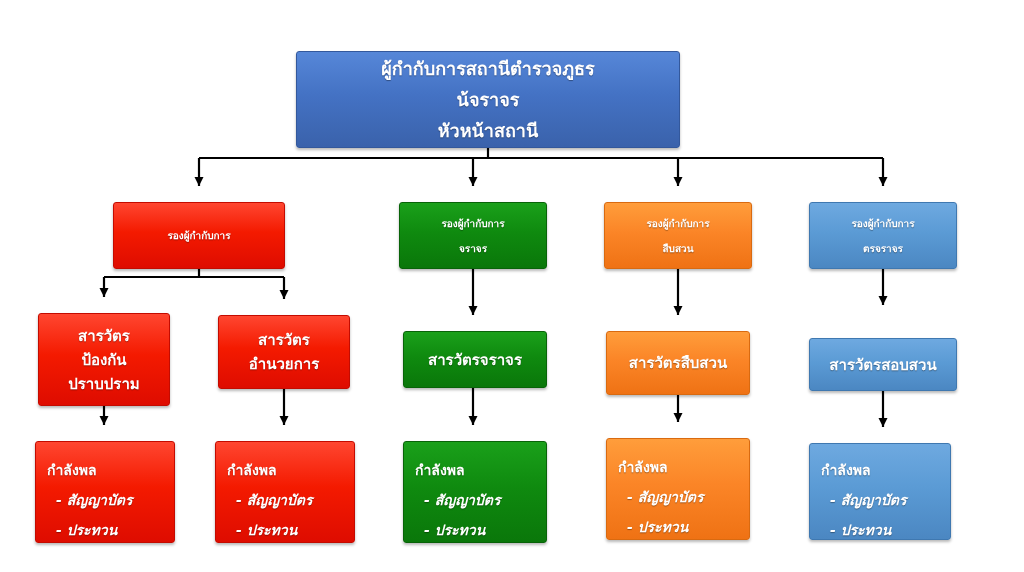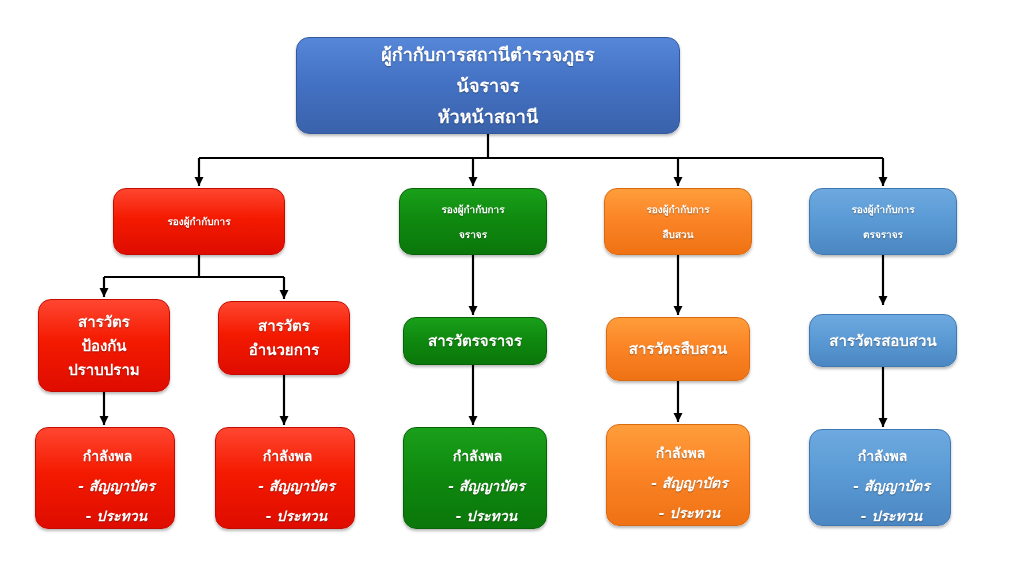--- a/index.html
+++ b/index.html
@@ -11,44 +11,45 @@
     overflow:hidden;
   }
   svg.connectors{
     position:absolute;left:0;top:0;width:1024px;height:572px;
     pointer-events:none;
   }
   svg.connectors path{stroke:#000;stroke-width:2.2;fill:none;}
   svg.connectors .head{fill:#000;stroke:none;}
   .box{
     position:absolute;
-    border-radius:13px;
+    border-radius:3px;
     color:#ffffff;
     font-weight:bold;
     display:flex;
     flex-direction:column;
     justify-content:center;
     text-align:center;
     box-shadow:0 2px 3px rgba(0,0,0,0.28);
     text-shadow:0 1px 1px rgba(0,0,0,0.35);
     box-sizing:border-box;
+    margin-top:14px;
   }
   .box .line{width:100%;}
   .root-blue{background:linear-gradient(180deg,#5687d8 0%,#4472c4 45%,#3a62ab 100%);border:1px solid #33589c;}
   .red{background:linear-gradient(180deg,#ff4630 0%,#f41a00 45%,#de0c00 100%);border:1px solid #c40b00;}
   .green{background:linear-gradient(180deg,#1aa01a 0%,#0f8a0f 45%,#0a770a 100%);border:1px solid #086308;}
   .orange{background:linear-gradient(180deg,#ff9d3b 0%,#fb8527 45%,#ef7214 100%);border:1px solid #d express;}
   .orange{background:linear-gradient(180deg,#ff9d3b 0%,#fb8527 45%,#ef7214 100%);border:1px solid #d96a10;}
   .blue{background:linear-gradient(180deg,#6ea9e0 0%,#5b9bd5 45%,#4b87c2 100%);border:1px solid #3f78b0;}
   .root{font-size:18px;line-height:31px;}
   .deputy{font-size:10px;line-height:25px;}
   .inspector{font-size:15px;line-height:24px;}
   .personnel{
     font-size:14px;line-height:30px;
-    text-align:center;align-items:flex-start;
+    text-align:left;align-items:flex-start;
     padding:20px 6px 4px 11px;
   }
   .personnel .line + .line{padding-left:9px;font-style:italic;}
 </style>
 </head>
 <body>
 
 <div class="stage">
 
   <svg class="connectors" width="1024" height="572" viewBox="0 0 1024 572">
@@ -106,29 +107,29 @@
     <div class="line">สารวัตร</div>
     <div class="line">ป้องกัน</div>
     <div class="line">ปราบปราม</div>
   </div>
 
   <div class="box inspector red" style="left:218px;top:301px;width:132px;height:74px;">
     <div class="line">สารวัตร</div>
     <div class="line">อำนวยการ</div>
   </div>
 
-  <div class="box inspector green" style="left:403px;top:317px;width:144px;height:48px;">
+  <div class="box inspector green" style="left:403px;top:317px;width:144px;height:57px;">
     <div class="line">สารวัตรจราจร</div>
   </div>
 
   <div class="box inspector orange" style="left:606px;top:317px;width:144px;height:64px;">
     <div class="line">สารวัตรสืบสวน</div>
   </div>
 
-  <div class="box inspector blue" style="left:809px;top:314px;width:148px;height:53px;">
+  <div class="box inspector blue" style="left:809px;top:324px;width:148px;height:53px;">
     <div class="line">สารวัตรสอบสวน</div>
   </div>
 
   <div class="box personnel red" style="left:35px;top:427px;width:140px;height:102px;">
     <div class="line">กำลังพล</div>
     <div class="line">- สัญญาบัตร</div>
     <div class="line">- ประทวน</div>
   </div>
 
   <div class="box personnel red" style="left:215px;top:427px;width:140px;height:102px;">

